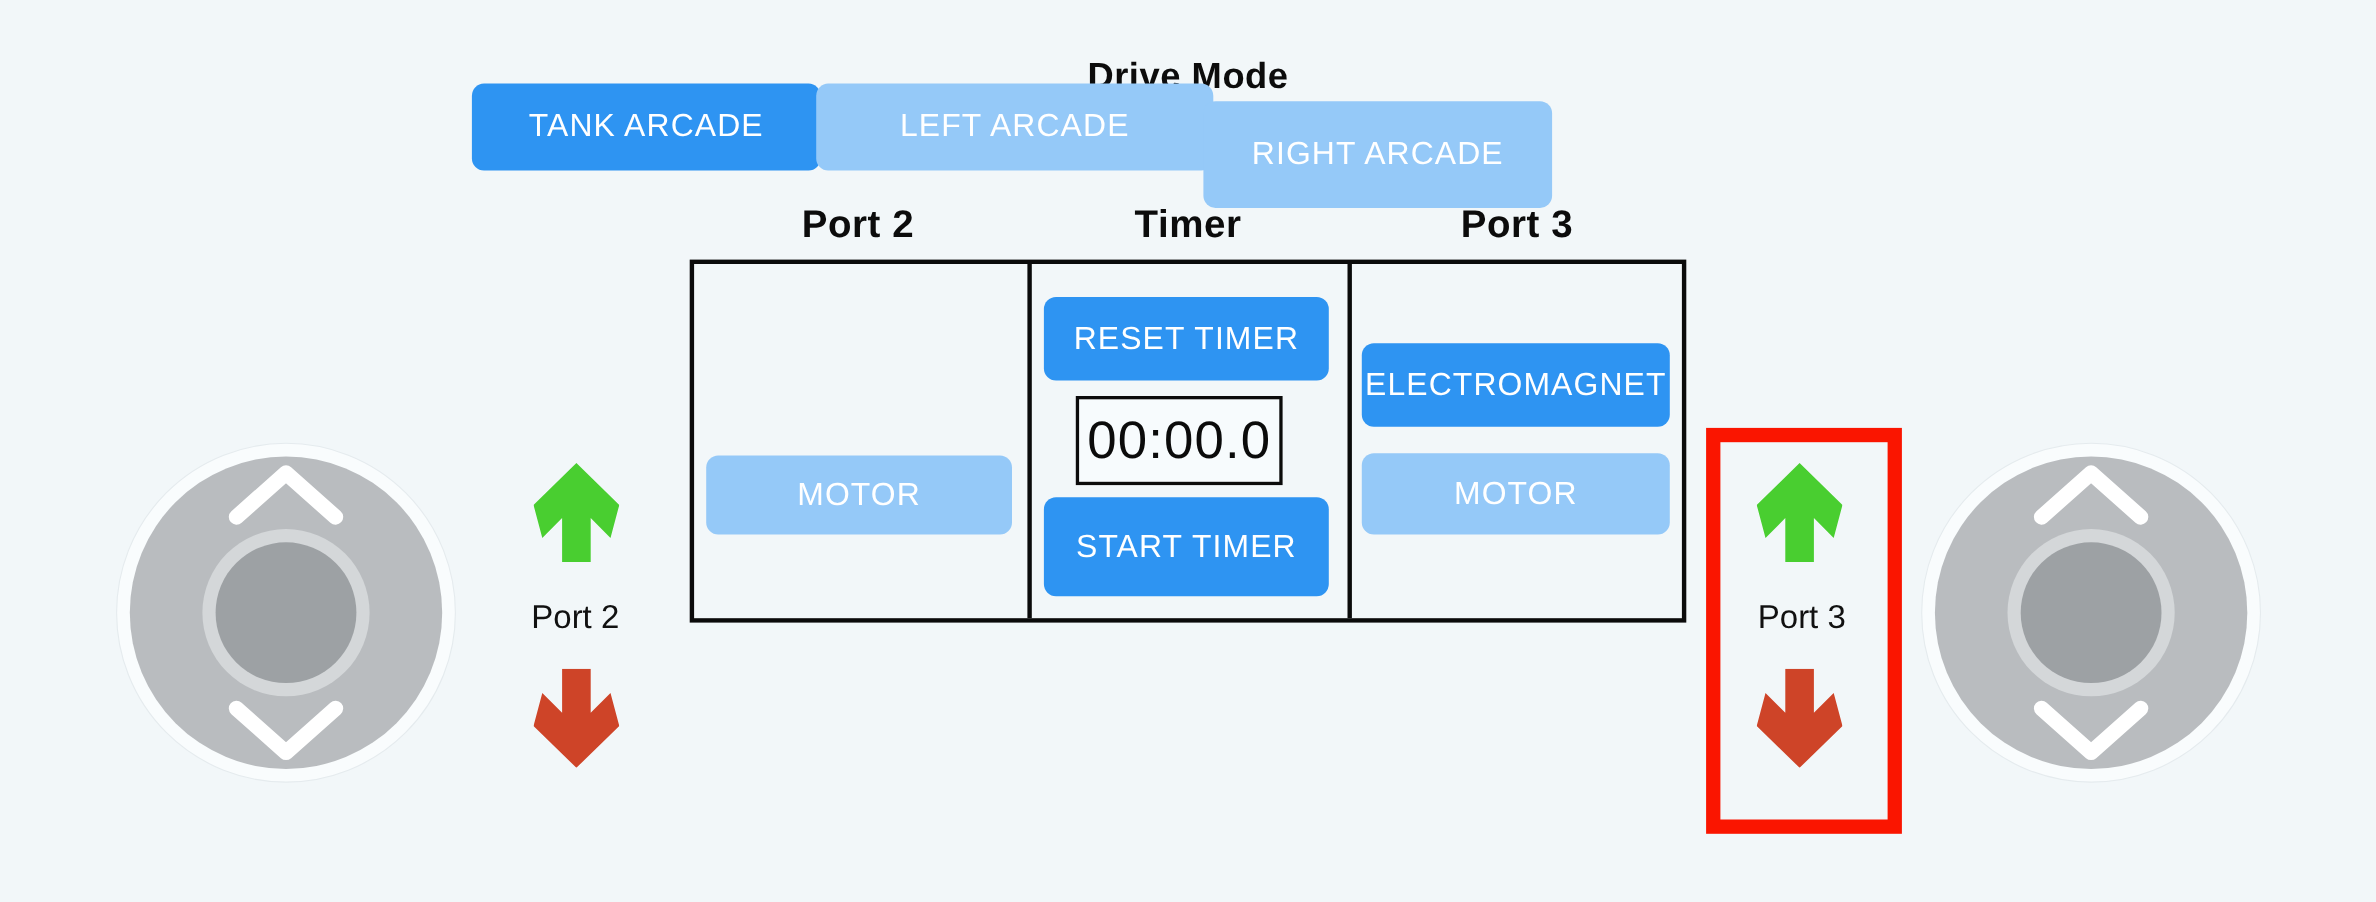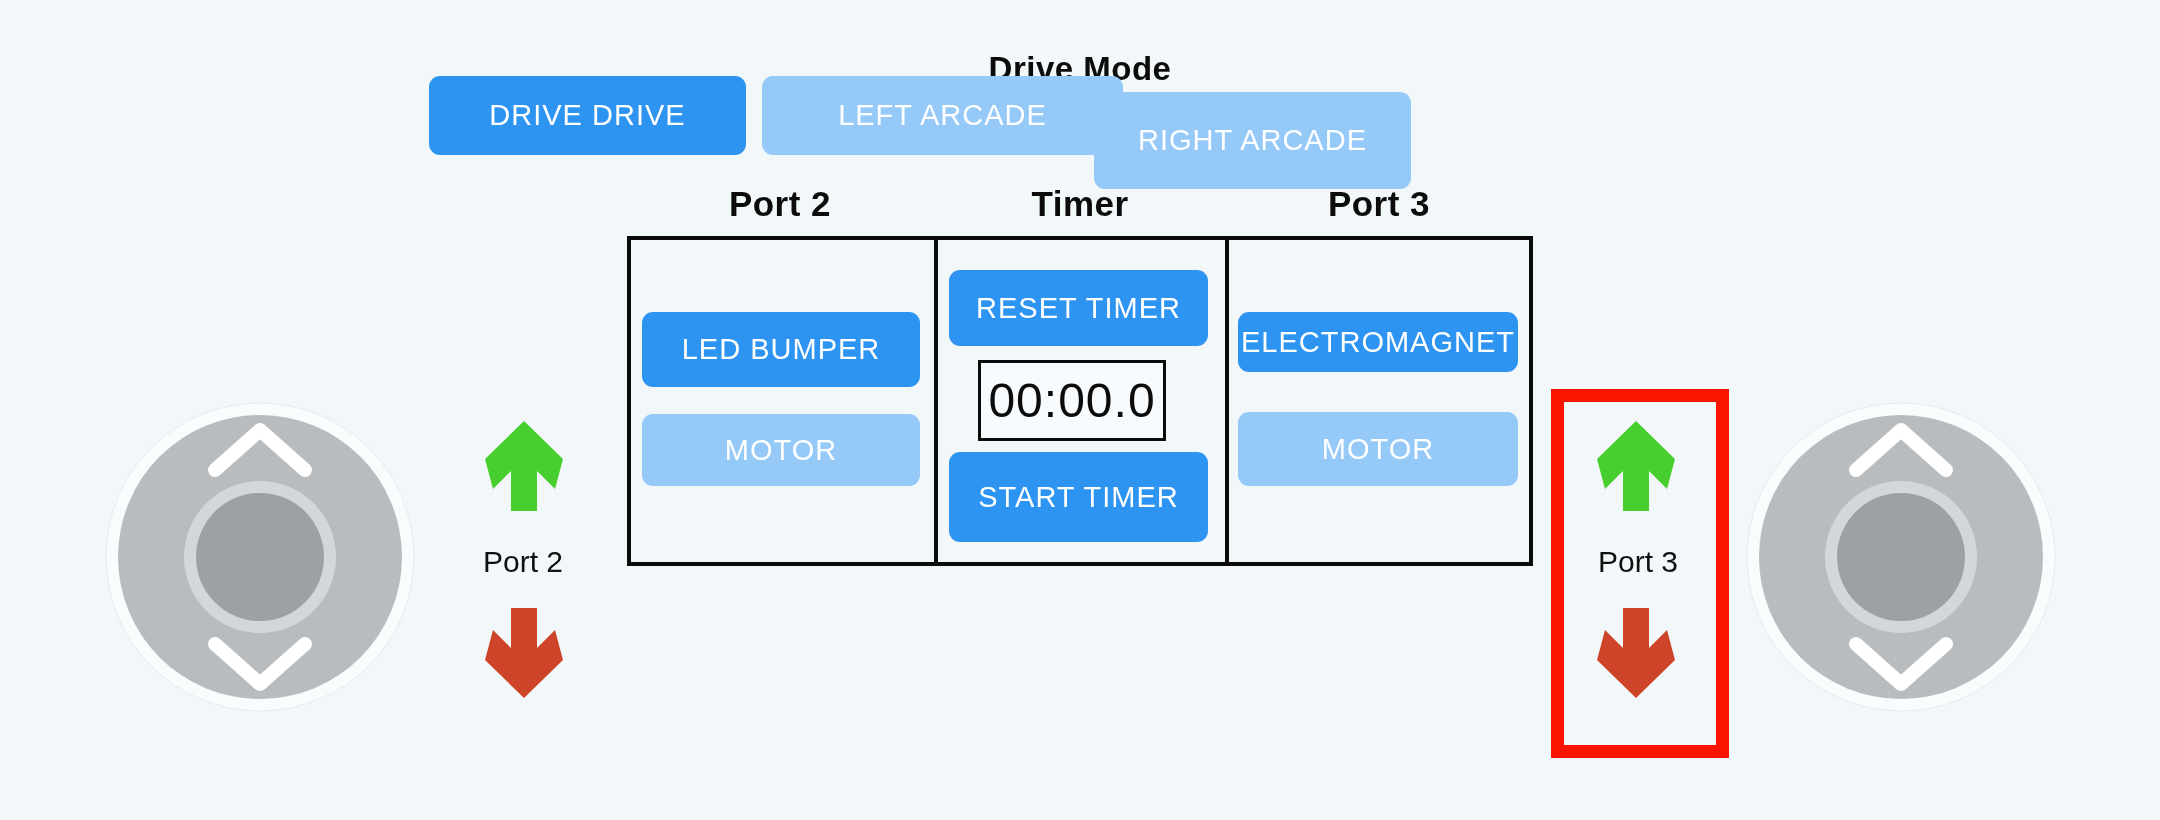--- a/index.html
+++ b/index.html
@@ -48,41 +48,40 @@
     background:transparent;
   }
 </style>
 </head>
 <body>
 
 <div class="stage">
 
   <div class="abs center-text page-title" style="left:930px;top:22px;width:300px;height:38px;">Drive Mode</div>
 
-  <button class="abs mode-btn on" style="left:429px;top:76px;width:317px;height:79px;">DRIVE DRIVE</button>
-  <button class="abs mode-btn" style="left:762px;top:76px;width:361px;height:79px;">LEFT ARCADE</button>
+  <button class="abs mode-btn on" style="left:429px;top:76px;width:317px;height:79px;">TANK ARCADE</button>
+  <button class="abs mode-btn" style="left:742px;top:76px;width:361px;height:79px;">LEFT ARCADE</button>
   <button class="abs mode-btn" style="left:1094px;top:92px;width:317px;height:97px;">RIGHT ARCADE</button>
 
   <div class="abs center-text col-header" style="left:680px;top:186px;width:200px;height:36px;">Port 2</div>
   <div class="abs center-text col-header" style="left:980px;top:186px;width:200px;height:36px;">Timer</div>
   <div class="abs center-text col-header" style="left:1279px;top:186px;width:200px;height:36px;">Port 3</div>
 
   <div class="abs board" style="left:627px;top:236px;width:906px;height:330px;">
     <div class="abs v-divider" style="left:303px;top:0;height:322px;"></div>
     <div class="abs v-divider" style="left:594px;top:0;height:322px;"></div>
   </div>
 
-  <button class="abs ctl-btn on" style="left:642px;top:312px;width:278px;height:75px;">LED BUMPER</button>
   <button class="abs ctl-btn" style="left:642px;top:414px;width:278px;height:72px;">MOTOR</button>
 
   <button class="abs ctl-btn on" style="left:949px;top:270px;width:259px;height:76px;">RESET TIMER</button>
   <div class="abs center-text timer-display" style="left:978px;top:360px;width:188px;height:81px;">00:00.0</div>
   <button class="abs ctl-btn on" style="left:949px;top:452px;width:259px;height:90px;">START TIMER</button>
 
-  <button class="abs ctl-btn on" style="left:1238px;top:312px;width:280px;height:60px;">ELECTROMAGNET</button>
+  <button class="abs ctl-btn on" style="left:1238px;top:312px;width:280px;height:76px;">ELECTROMAGNET</button>
   <button class="abs ctl-btn" style="left:1238px;top:412px;width:280px;height:74px;">MOTOR</button>
 
   <svg class="abs" style="left:100px;top:397px;" width="320" height="320" viewBox="0 0 320 320">
     <circle cx="160" cy="160" r="154" fill="#f9fcfd" stroke="#e5ebee" stroke-width="1"></circle>
     <circle cx="160" cy="160" r="142" fill="#b9bcbf"></circle>
     <path d="M115,73 L160,33 L205,73" fill="none" stroke="#ffffff" stroke-width="14" stroke-linecap="round" stroke-linejoin="round"></path>
     <path d="M115,247 L160,287 L205,247" fill="none" stroke="#ffffff" stroke-width="14" stroke-linecap="round" stroke-linejoin="round"></path>
     <circle cx="160" cy="160" r="76" fill="#d4d7d9"></circle>
     <circle cx="160" cy="160" r="64" fill="#9da1a4"></circle>
   </svg>

